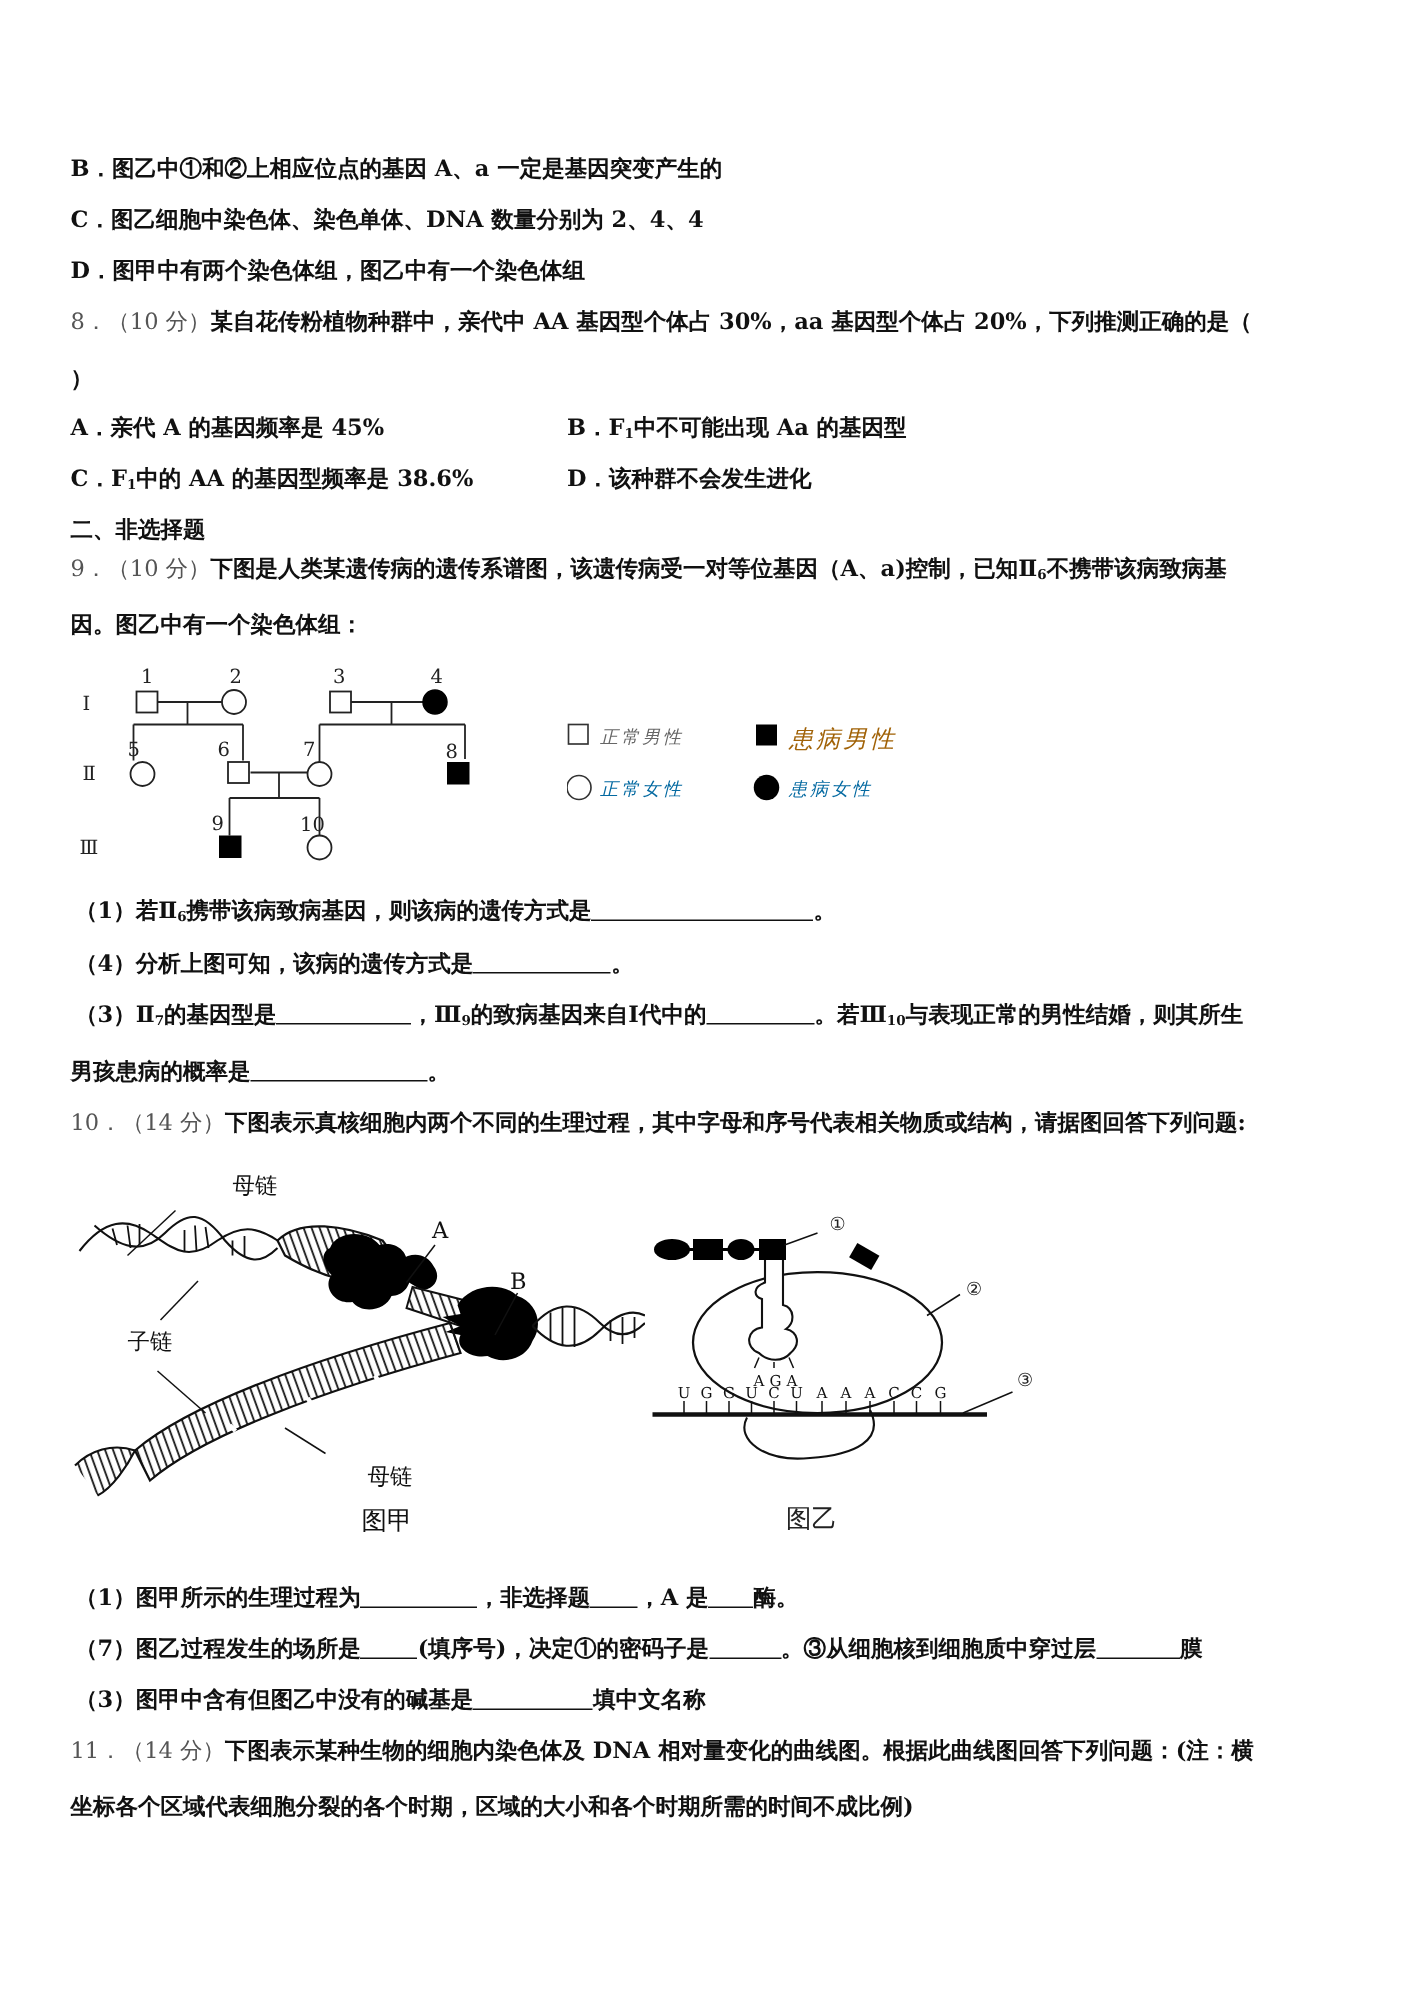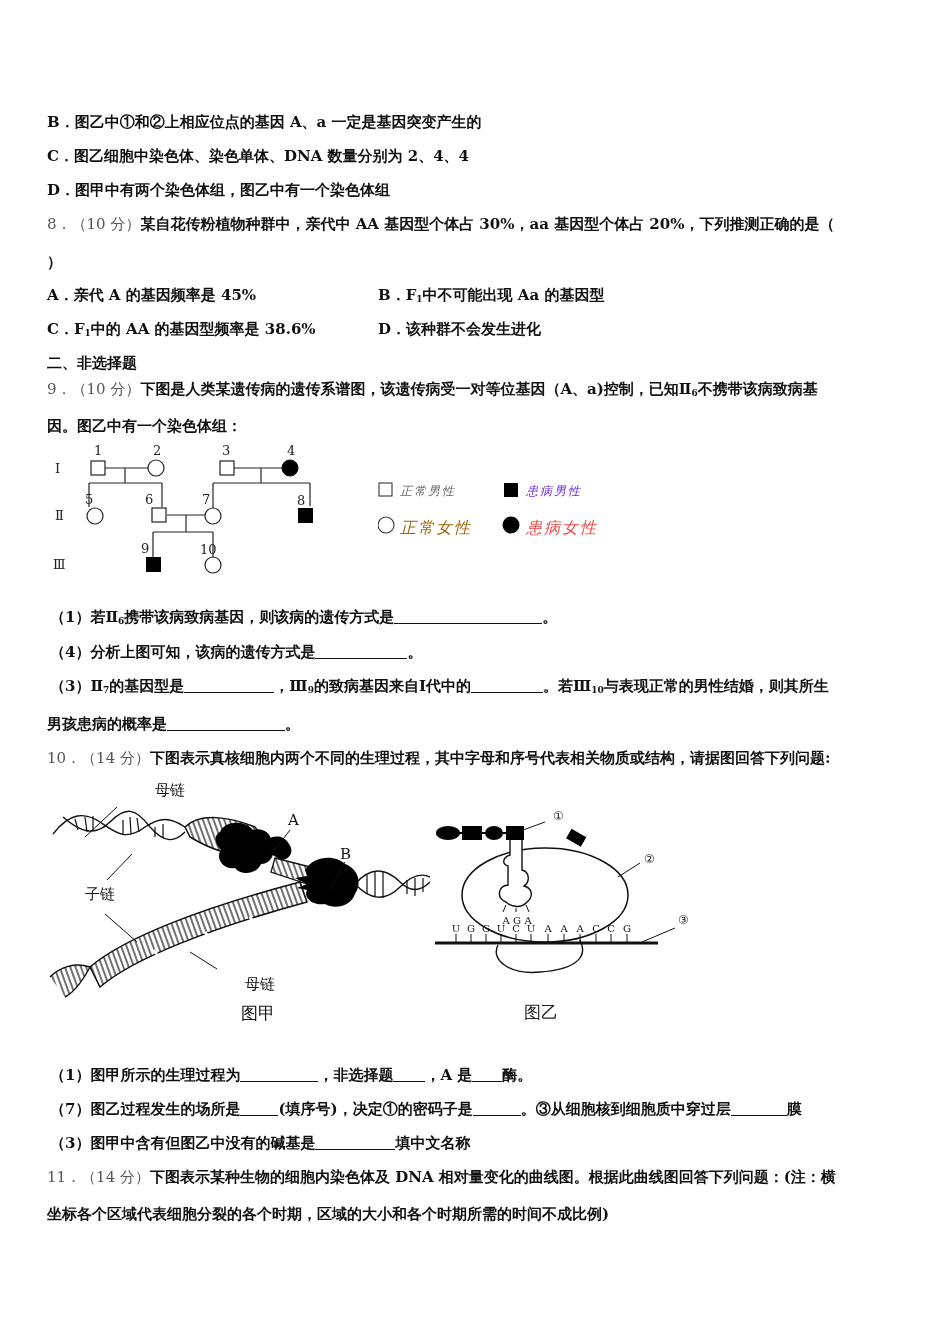--- a/index.html
+++ b/index.html
@@ -1,18 +1,18 @@
 <!DOCTYPE html>
 <html><head>
 <meta charset="utf-8">
 <style>
   html, body { margin: 0; padding: 0; background: #ffffff; }
   body { width: 950px; height: 1344px; position: relative; overflow: hidden;
          font-family: "DejaVu Serif", "Liberation Serif", serif; color: #111; }
-  .line { position: absolute; left: 47px; font-size: 15px; font-weight: bold; white-space: nowrap; line-height: 20px; margin-top: 10px; }
+  .line { position: absolute; left: 47px; font-size: 15px; font-weight: bold; white-space: nowrap; line-height: 20px; }
   .gray { color: #555; font-weight: normal; }
   .sub { font-size: 9px; vertical-align: -2px; font-weight: bold; }
   .blank { display: inline-block; border-bottom: 1.5px solid #111; height: 14px; vertical-align: -2px; }
   .col2 { position: absolute; left: 378px; }
   .fig { position: absolute; }
   .lbl { font-family: "DejaVu Sans", "Liberation Sans", sans-serif; font-weight: normal; font-style: italic; }
   svg text { font-family: "DejaVu Serif", "Liberation Serif", serif; }
 </style>
 </head>
 <body>
@@ -92,23 +92,23 @@
 </svg>
 
 <div class="fig" style="left:378px;top:481px;width:230px;height:60px">
   <svg width="230" height60="60" height="60" style="position:absolute;left:0;top:0">
     <rect x="1" y="2" width="13" height="13" fill="#fff" stroke="#333" stroke-width="1.1"></rect>
     <rect x="126" y="2" width="14" height="14" fill="#000"></rect>
     <circle cx="8" cy="44" r="8" fill="#fff" stroke="#333" stroke-width="1.1"></circle>
     <circle cx="133" cy="44" r="8.5" fill="#000"></circle>
   </svg>
   <span class="lbl" style="position:absolute;left:22px;top:2px;font-size:12px;color:#666;letter-spacing:2px">正常男性</span>
-  <span class="lbl" style="position:absolute;left:148px;top:2px;font-size:12px;color:#6d28d9;letter-spacing:2px">患病男性</span>
-  <span class="lbl" style="position:absolute;left:22px;top:37px;font-size:16px;color:#a16207;letter-spacing:2px">正常女性</span>
-  <span class="lbl" style="position:absolute;left:148px;top:37px;font-size:16px;color:#ef4444;letter-spacing:2px">患病女性</span>
+  <span class="lbl" style="position:absolute;left:148px;top:2px;font-size:16px;color:#a16207;letter-spacing:2px">患病男性</span>
+  <span class="lbl" style="position:absolute;left:22px;top:37px;font-size:12px;color:#0369a1;letter-spacing:2px">正常女性</span>
+  <span class="lbl" style="position:absolute;left:148px;top:37px;font-size:12px;color:#0369a1;letter-spacing:2px">患病女性</span>
 </div>
 
 <div class="line" style="top:597px;left:50px">
   <span>（1）若Ⅱ</span><span class="sub">6</span><span>携带该病致病基因，则该病的遗传方式是</span><span class="blank" style="width:148px"></span><span>。</span>
 </div>
 <div class="line" style="top:632px;left:50px">
   <span>（4）分析上图可知，该病的遗传方式是</span><span class="blank" style="width:92px"></span><span>。</span>
 </div>
 <div class="line" style="top:666px;left:50px">
   <span>（3）Ⅱ</span><span class="sub">7</span><span>的基因型是</span><span class="blank" style="width:90px"></span><span>，Ⅲ</span><span class="sub">9</span><span>的致病基因来自Ⅰ代中的</span><span class="blank" style="width:72px"></span><span>。若Ⅲ</span><span class="sub">10</span><span>与表现正常的男性结婚，则其所生</span>

